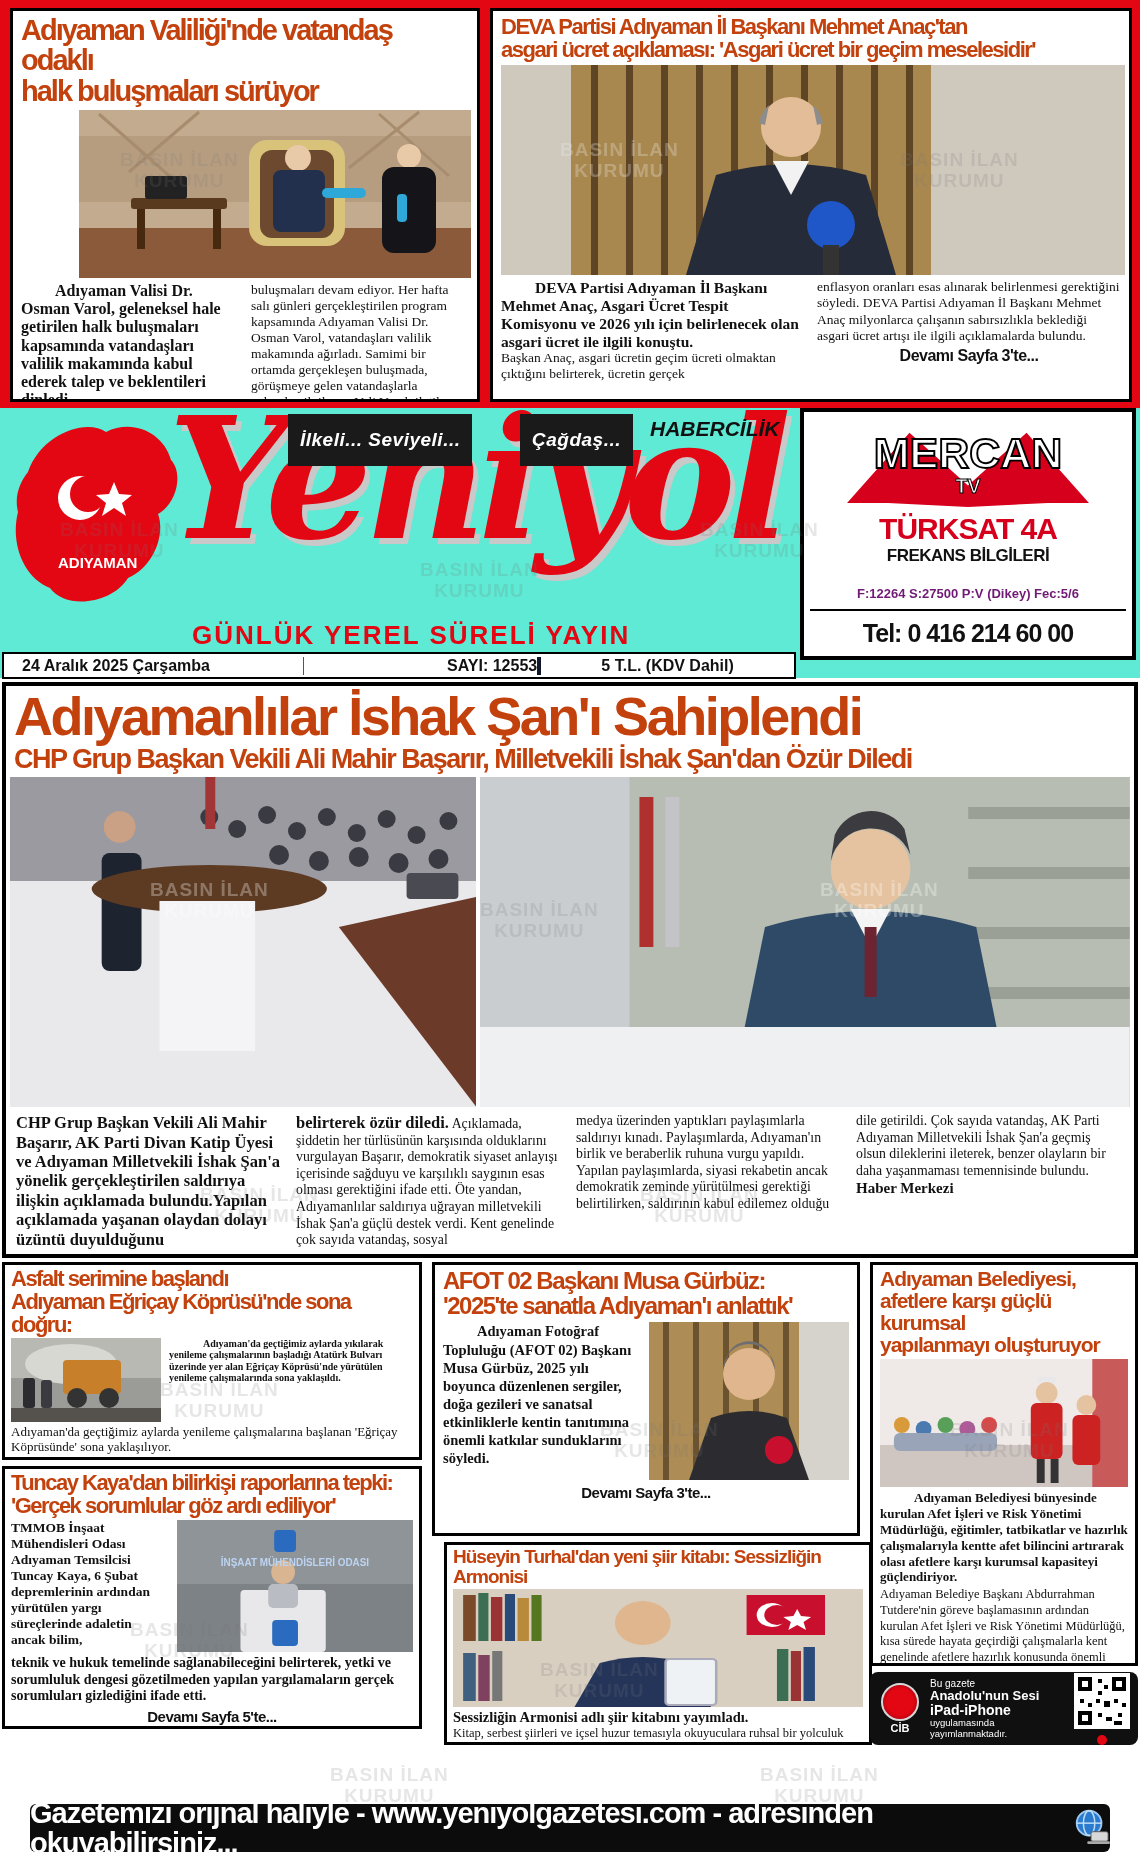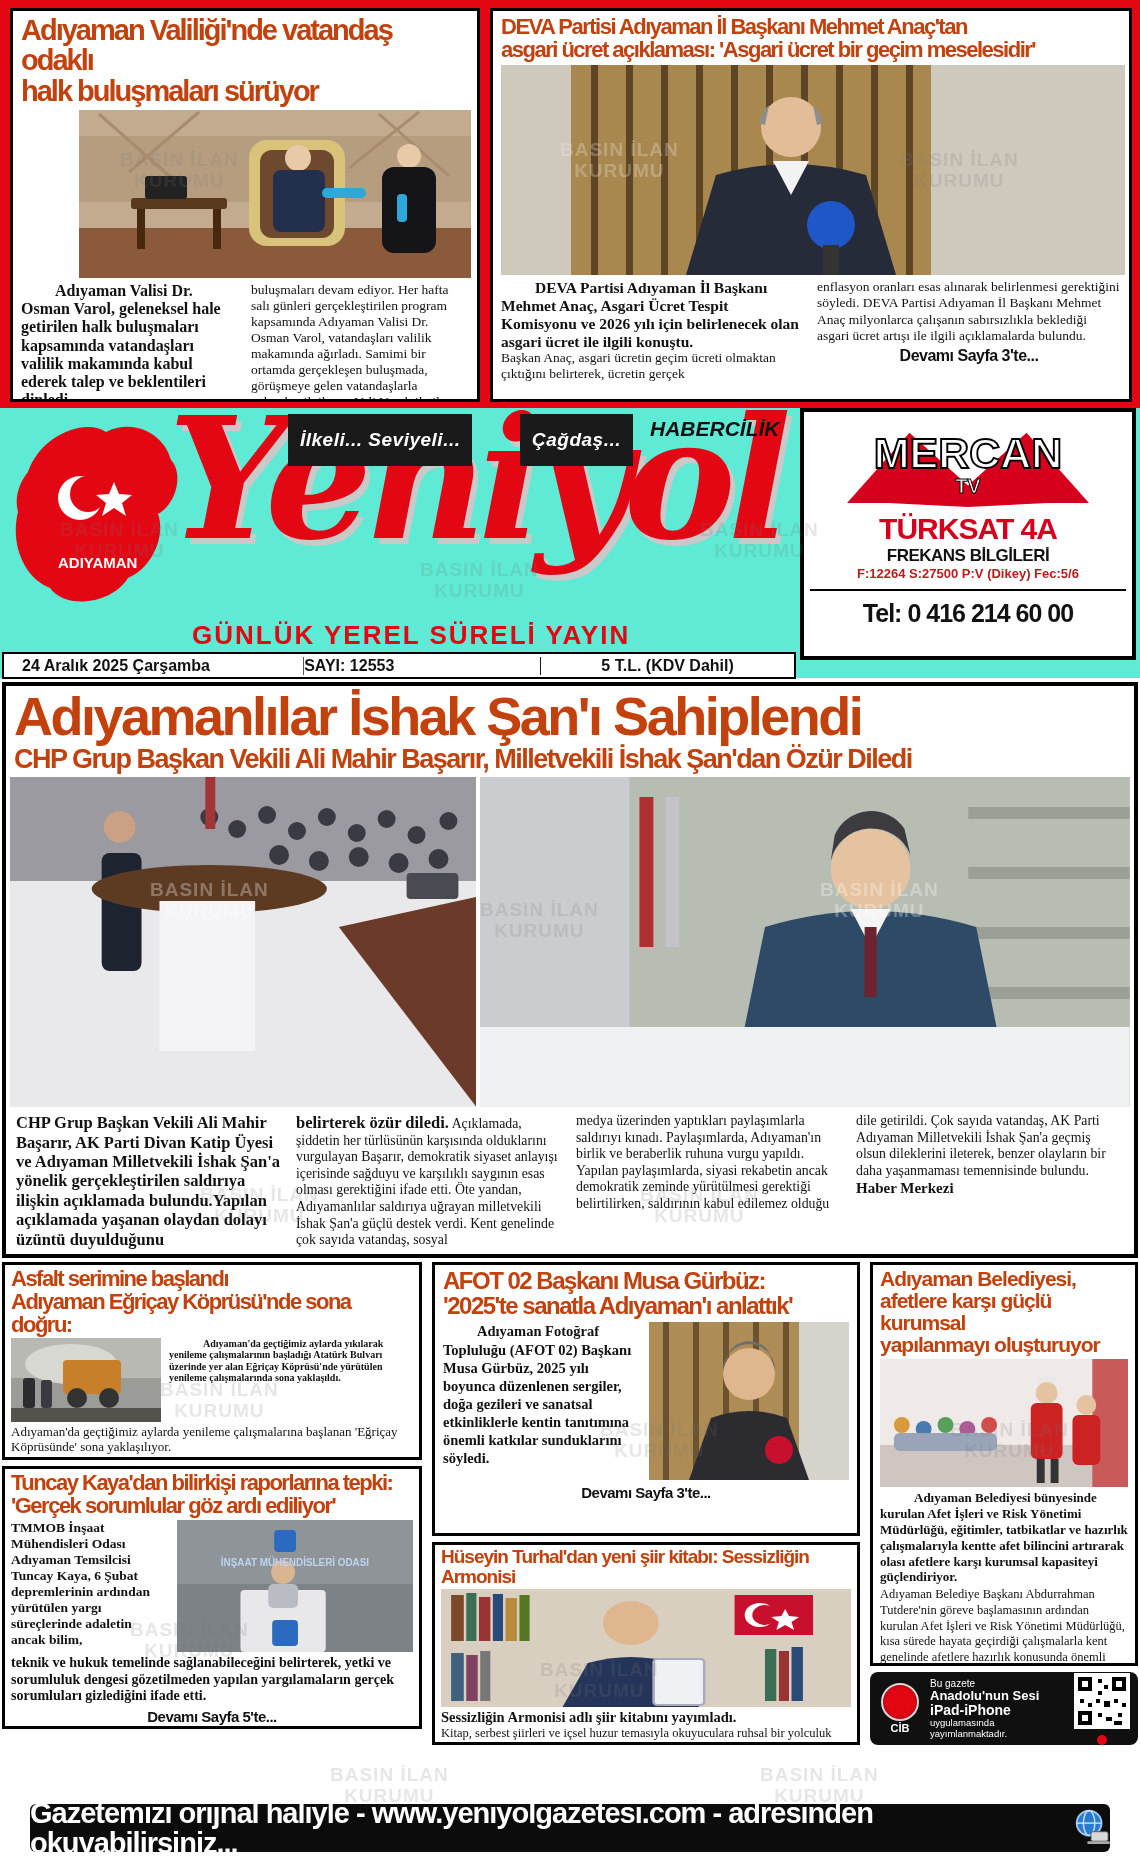--- a/index.html
+++ b/index.html
@@ -131,28 +131,28 @@
   <aside class="box" style="left:800px;top:408px;width:336px;height:252px;border-width:4px;text-align:center;padding:4px">
     <div style="position:relative;height:96px">
       <svg viewBox="0 0 328 96" style="width:100%;height:100%">
         <path d="M40 88 L104 16 L164 70 L224 16 L288 88 L246 88 L164 92 L82 88 Z" fill="#d6001c"></path>
         <text x="164" y="52" text-anchor="middle" font-family="Liberation Sans, sans-serif" font-weight="bold" font-size="44" fill="#fff" stroke="#000" stroke-width="2">MERCAN</text>
         <text x="164" y="78" text-anchor="middle" font-family="Liberation Sans, sans-serif" font-weight="bold" font-size="20" fill="#fff" stroke="#000" stroke-width="1">TV</text>
       </svg>
     </div>
     <div style="font:700 30px 'Liberation Sans',sans-serif;color:#d6001c;letter-spacing:-1px">TÜRKSAT 4A</div>
     <div style="font:700 17px 'Liberation Sans',sans-serif;letter-spacing:-.5px">FREKANS BİLGİLERİ</div>
-    <div style="font:700 13px 'Liberation Sans',sans-serif;color:#b91c1c;margin-top:0">F:12264 S:27500 P:V (Dikey) Fec:5/6</div>
+    <div style="font:700 13px 'Liberation Sans',sans-serif;color:#701a75;margin-top:20px">F:12264 S:27500 P:V (Dikey) Fec:5/6</div>
     <div style="border-top:2px solid #000;margin:8px 2px"></div>
     <div style="font:700 25px 'Liberation Sans',sans-serif;letter-spacing:-1px">Tel: 0 416 214 60 00</div>
   </aside>
 
   <div class="abs" style="left:2px;top:652px;width:794px;height:27px;background:#fff;border:2px solid #000;display:flex;align-items:center;font:700 16px 'Liberation Sans',sans-serif">
     <div style="flex:0 0 38%;padding-left:18px;border-right:1px solid #555">24 Aralık 2025 Çarşamba</div>
-    <div style="flex:0 0 30%;text-align:left;border-right:1px solid #0f172a">SAYI: 12553</div>
+    <div style="flex:0 0 30%;text-align:right;border-right:4px solid #0f172a">SAYI: 12553</div>
     <div style="flex:1;text-align:center">5 T.L. (KDV Dahil)</div>
   </div>
 
   <section class="box" style="left:2px;top:682px;width:1136px;height:576px;border-width:4px">
     <div class="hl" style="font-size:54px;letter-spacing:-2.5px;padding:2px 8px 0">Adıyamanlılar İshak Şan'ı Sahiplendi</div>
     <div class="hl" style="font-size:27px;letter-spacing:-1.5px;padding:0 8px 4px">CHP Grup Başkan Vekili Ali Mahir Başarır, Milletvekili İshak Şan'dan Özür Diledi</div>
     <div style="display:flex;gap:4px;padding:0 4px">
       <div class="photo" style="width:468px;height:330px">
         <svg viewBox="0 0 468 330" preserveAspectRatio="none">
           <rect width="468" height="330" fill="#e9e9ec"></rect>
@@ -292,21 +292,21 @@
           <circle cx="100" cy="52" r="26" fill="#dfb68e"></circle>
           <path d="M74 48 a26 26 0 0 1 52 0 l-6 -18 a24 24 0 0 0 -40 0 Z" fill="#6e6e70"></path>
           <path d="M40 158 L62 96 Q100 82 138 96 L160 158 Z" fill="#2c2c30"></path>
           <circle cx="130" cy="128" r="14" fill="#c8102e"></circle>
         </svg>
       </div>
     </div>
     <div class="devami" style="font-size:15px;margin-top:4px">Devamı Sayfa 3'te...</div>
   </section>
 
-  <section class="box" style="left:432px;top:1542px;width:428px;height:203px;padding:2px 6px">
+  <section class="box" style="left:444px;top:1542px;width:428px;height:203px;padding:2px 6px">
     <div class="hl" style="font-size:19px;letter-spacing:-1px">Hüseyin Turhal'dan yeni şiir kitabı: Sessizliğin Armonisi</div>
     <div style="display:flex;gap:6px;margin-top:2px">
       <div class="photo" style="flex:1;height:118px">
         <svg viewBox="0 0 324 118" preserveAspectRatio="none">
           <rect width="324" height="118" fill="#d8cfc0"></rect>
           <g>
             <rect x="8" y="6" width="10" height="46" fill="#7a4a2a"></rect>
               <rect x="20" y="4" width="8" height="48" fill="#3c6e53"></rect>
             <rect x="30" y="8" width="9" height="44" fill="#9a3434"></rect>
               <rect x="41" y="5" width="8" height="47" fill="#2a4a7a"></rect>

